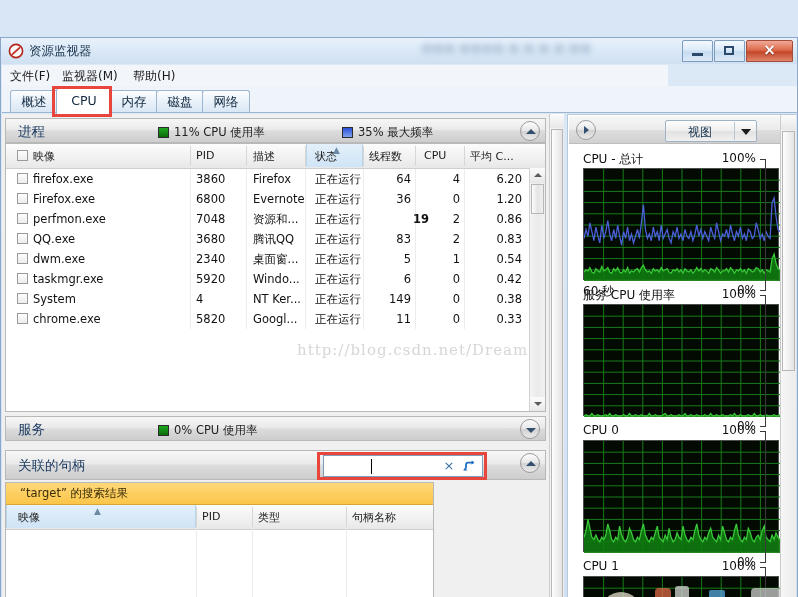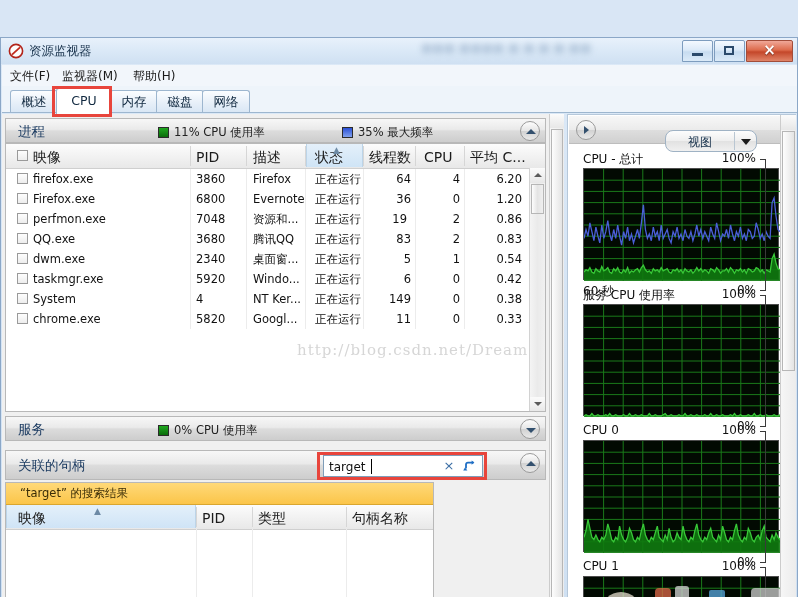--- a/index.html
+++ b/index.html
@@ -49,21 +49,21 @@
   }
   .glyph-min{position:absolute;left:9px;top:12px;width:11px;height:3px;background:#2b4a6b;}
   .glyph-max{position:absolute;left:9px;top:5px;width:10px;height:9px;border:2px solid #2b4a6b;box-sizing:border-box;}
   .glyph-close{
     position:absolute;left:0;top:0;width:100%;height:100%;
     color:#fff;font-size:15px;font-weight:bold;text-align:center;line-height:19px;
     text-shadow:0 1px 1px rgba(0,0,0,.45);
   }
   
   .menubar{
-    position:absolute;left:1px;top:27px;width:795px;height:21px;
+    position:absolute;left:1px;top:27px;width:666px;height:21px;
     background:#f2f6fb;border-bottom:1px solid #cfdcea;
   }
   .menu-item{
     position:absolute;top:3px;font-size:12px;color:#1a1a1a;white-space:nowrap;
   }
   
   .tabstrip{
     position:absolute;left:1px;top:48px;width:795px;height:27px;
     background:#eef4fa;
   }
@@ -122,21 +122,21 @@
   .chev.up:before{border-bottom:5px solid #33506e;}
   .chev.down:before{border-top:5px solid #33506e;top:8px;}
   
   .tbl-wrap{position:absolute;left:0;background:#fff;border:1px solid #b8b8b8;box-sizing:border-box;overflow:hidden;}
   .colhdr{
     position:absolute;left:0;top:0;height:24px;width:100%;
     background:linear-gradient(180deg,#fcfcfc 0%,#f2f2f2 50%,#e8e8e8 100%);
     border-bottom:1px solid #cfcfcf;
   }
   .colhdr .c{
-    position:absolute;top:5px;font-size:14px;color:#1b1b1b;height:19px;white-space:nowrap;
+    position:absolute;top:5px;font-size:11px;color:#1b1b1b;height:19px;white-space:nowrap;
   }
   .colsep{position:absolute;top:2px;width:1px;height:20px;background:#d6d6d6;}
   .hdr-sel{
     position:absolute;top:0;height:23px;
     background:linear-gradient(180deg,#e4f0fa 0%,#cfe4f6 100%);
     border-left:1px solid #bcd4e8;border-right:1px solid #bcd4e8;box-sizing:border-box;
   }
   .sortmark{position:absolute;top:1px;font-size:9px;color:#6d8aa5;}
   .chkbox{
     position:absolute;width:11px;height:11px;border:1px solid #9a9a9a;
@@ -210,23 +210,23 @@
   .rp-expand{
     position:absolute;left:7px;top:4px;width:20px;height:20px;border-radius:50%;
     background:linear-gradient(180deg,#fdfdfd 0%,#e6e6e6 48%,#d2d2d2 52%,#e9e9e9 100%);
     border:1px solid #9a9a9a;box-sizing:border-box;
   }
   .rp-expand:before{
     content:"";position:absolute;left:7px;top:5px;
     border-top:4px solid transparent;border-bottom:4px solid transparent;border-left:5px solid #33506e;
   }
   .viewbtn{
-    position:absolute;left:96px;top:14px;width:92px;height:22px;
+    position:absolute;left:96px;top:4px;width:92px;height:22px;
     background:linear-gradient(180deg,#fdfdfd 0%,#efefef 48%,#e2e2e2 52%,#f0f0f0 100%);
-    border:1px solid #9fb2c4;border-radius:8px;box-sizing:border-box;
+    border:1px solid #9fb2c4;border-radius:2px;box-sizing:border-box;
   }
   .viewbtn .lbl{position:absolute;left:22px;top:3px;font-size:12px;color:#16304a;}
   .viewbtn .div{position:absolute;right:21px;top:1px;width:1px;height:18px;background:#b9c6d2;}
   .viewbtn .dd{
     position:absolute;right:5px;top:8px;
     border-left:5px solid transparent;border-right:5px solid transparent;border-top:6px solid #1b1b1b;
   }
   .graphblk{position:absolute;left:0;width:212px;}
   .g-title{position:absolute;left:15px;top:0;font-size:12px;color:#111;white-space:nowrap;}
   .g-max{position:absolute;right:24px;top:0;font-size:12px;color:#111;}
@@ -366,21 +366,21 @@
             <div class="vsep" style="left: 240px;"></div>
             <div class="vsep" style="left: 299px;"></div>
             <div class="vsep" style="left: 357px;"></div>
             <div class="vsep" style="left: 409px;"></div>
             <div class="vsep" style="left: 458px;"></div>
             <span class="chkbox" style="left: 11px; top: 4px;"></span>
             <div class="cell" style="left: 27px;">perfmon.exe</div>
             <div class="cell" style="left: 190px;">7048</div>
             <div class="cell" style="left: 247px;">资源和...</div>
             <div class="cell" style="left: 309px;">正在运行</div>
-            <div class="cell r" style="left: 351px; width: 50px;">19</div>
+            <div class="cell r" style="left: 373px; width: 50px; font-weight: bold;">19</div>
             <div class="cell r" style="left: 404px; width: 50px;">2</div>
             <div class="cell r" style="left: 454px; width: 62px;">0.86</div>
           </div>
           <div class="row" style="top: 85px;">
             <div class="vsep" style="left: 184px;"></div>
             <div class="vsep" style="left: 240px;"></div>
             <div class="vsep" style="left: 299px;"></div>
             <div class="vsep" style="left: 357px;"></div>
             <div class="vsep" style="left: 409px;"></div>
             <div class="vsep" style="left: 458px;"></div>
@@ -471,21 +471,20 @@
       <div class="legend" style="left:152px">
         <span class="sw green"></span>
         <span class="lt">0% CPU 使用率</span>
       </div>
       <div class="chev down"></div>
     </div>
 
     <div class="sec-head" style="left:3px;top:336px;width:541px;height:30px;">
       <div class="sec-title" style="top:6px">关联的句柄</div>
       <div class="searchbox" style="left:317px;top:4px;">
-        <input type="text" value="target" style="">
         <span class="caret"></span>
         <span class="sb-x">×</span>
         <span class="sb-go">
           <svg width="15" height="14" viewBox="0 0 15 14">
             <path d="M3 9.5 L3 5.5 Q3 3.6 5 3.6 L10.5 3.6" stroke="#1f6ec4" stroke-width="1.8" fill="none"></path>
             <path d="M8.6 1.4 L11.4 3.6 L8.6 5.8 Z" fill="#1f6ec4"></path>
             <path d="M2 8.4 L4.4 11.6 L0.2 11.6 Z" fill="#1f6ec4"></path>
           </svg>
         </span>
       </div>

